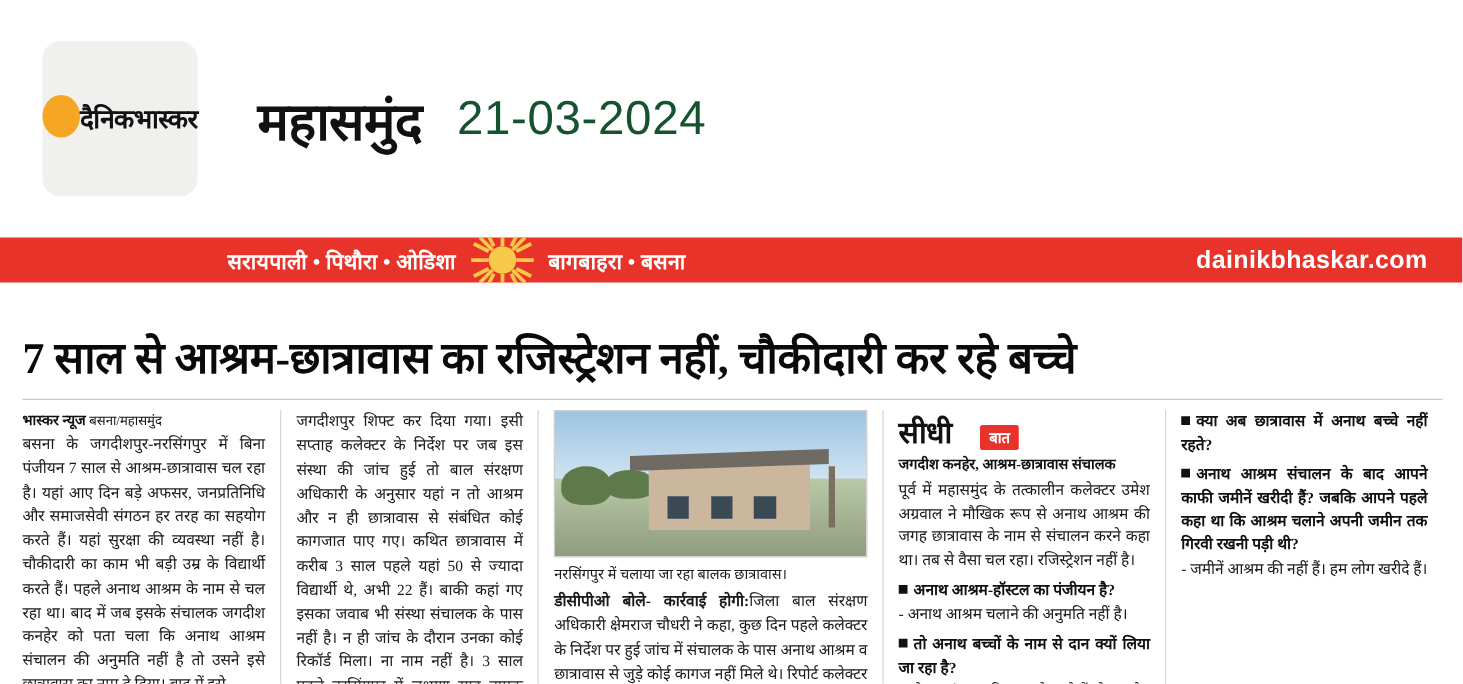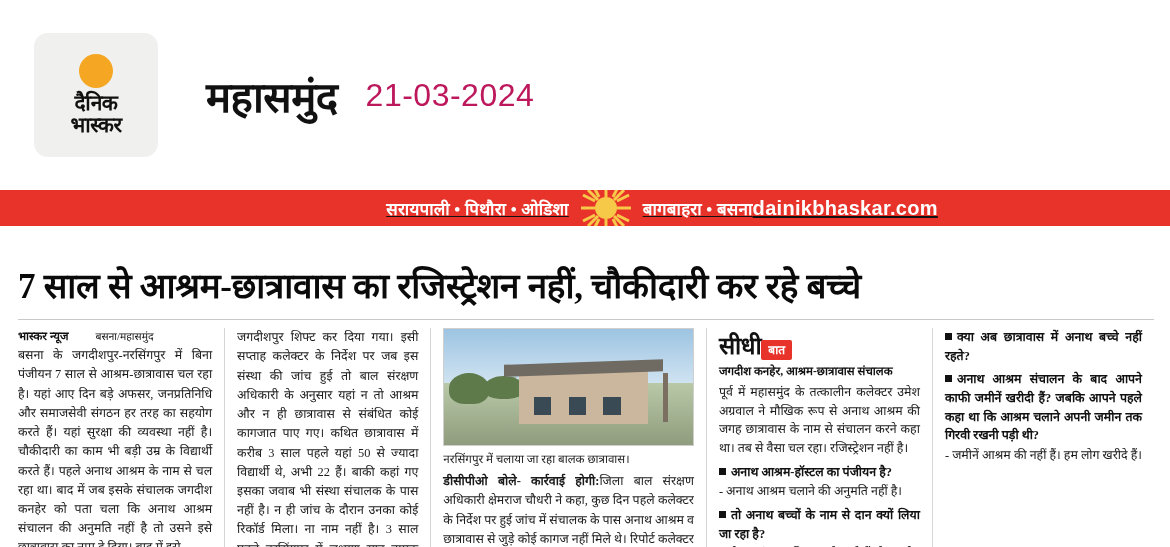--- a/index.html
+++ b/index.html
@@ -28,21 +28,21 @@
     height: 190px;
     padding-left: 34px;
     box-sizing: border-box;
   }
   .logo-box {
     width: 124px;
     height: 124px;
     background: #f0f0ee;
     border-radius: 14px;
     display: flex;
-    flex-direction: column;
+    flex-direction: row;
     align-items: center;
     justify-content: center;
     box-sizing: border-box;
   }
   .logo-sun {
     width: 34px;
     height: 34px;
     background: #f5a623;
     border-radius: 50%;
     margin-bottom: 4px;
@@ -66,39 +66,38 @@
   .mast-city {
     font-family: "Liberation Serif", serif;
     font-size: 42px;
     font-weight: bold;
     color: #111;
     margin-left: 48px;
     letter-spacing: -0.5px;
   }
   .mast-date {
     font-family: "Liberation Sans", sans-serif;
-    font-size: 32px;
+    font-size: 38px;
     font-weight: normal;
-    color: #be185d;
+    color: #14532d;
     margin-left: 28px;
     letter-spacing: 0.5px;
   }
 
   
   .redbar {
     position: relative;
     height: 36px;
     background: #e8332a;
     display: flex;
     align-items: center;
-    justify-content: center;
+    justify-content: space-between;
     padding: 0 18px 0 0;
     box-sizing: border-box;
     overflow: hidden;
-    text-decoration: underline;
   }
   .redbar-left {
     display: flex;
     align-items: center;
     font-family: "Liberation Serif", serif;
     color: #fff;
     font-size: 17px;
     font-weight: bold;
     padding-left: 182px;
     letter-spacing: 0.2px;
@@ -158,21 +157,21 @@
   .c4 { width: 228px; }
   .c5 { width: 224px; }
 
   .byline {
     font-family: "Liberation Serif", serif;
     font-size: 11.5px;
     font-weight: bold;
     color: #111;
     margin-bottom: 3px;
   }
-  .byline .thin { font-weight: normal; font-size: 10.5px; margin-left: 24px; }
+  .byline .thin { font-weight: normal; font-size: 10.5px; }
 
   p.body {
     font-family: "Liberation Serif", serif;
     font-size: 12.4px;
     line-height: 1.55;
     color: #1a1a1a;
     margin: 0 0 6px 0;
     text-align: justify;
   }
 
@@ -222,21 +221,21 @@
   }
 
   .kicker-bold {
     font-weight: bold;
   }
 
   
   .sb-head {
     display: flex;
     align-items: baseline;
-    gap: 0;
+    gap: 23px;
     margin-bottom: 2px;
     text-align: center;
   }
   .sb-title {
     font-family: "Liberation Serif", serif;
     font-size: 24px;
     font-weight: bold;
     color: #111;
     letter-spacing: -0.5px;
   }

